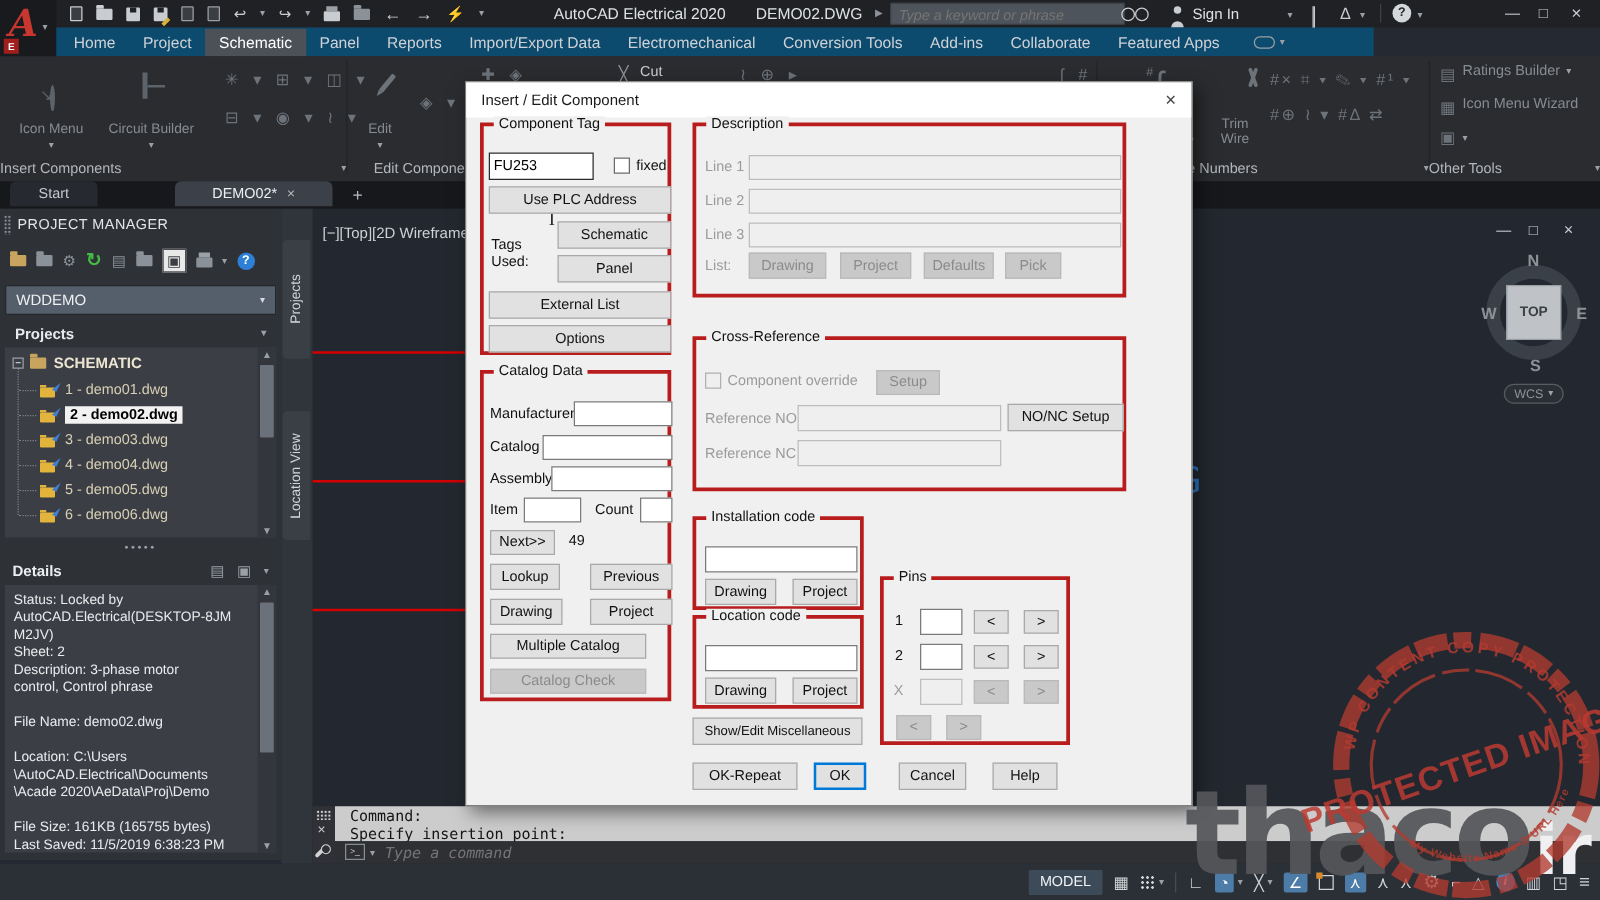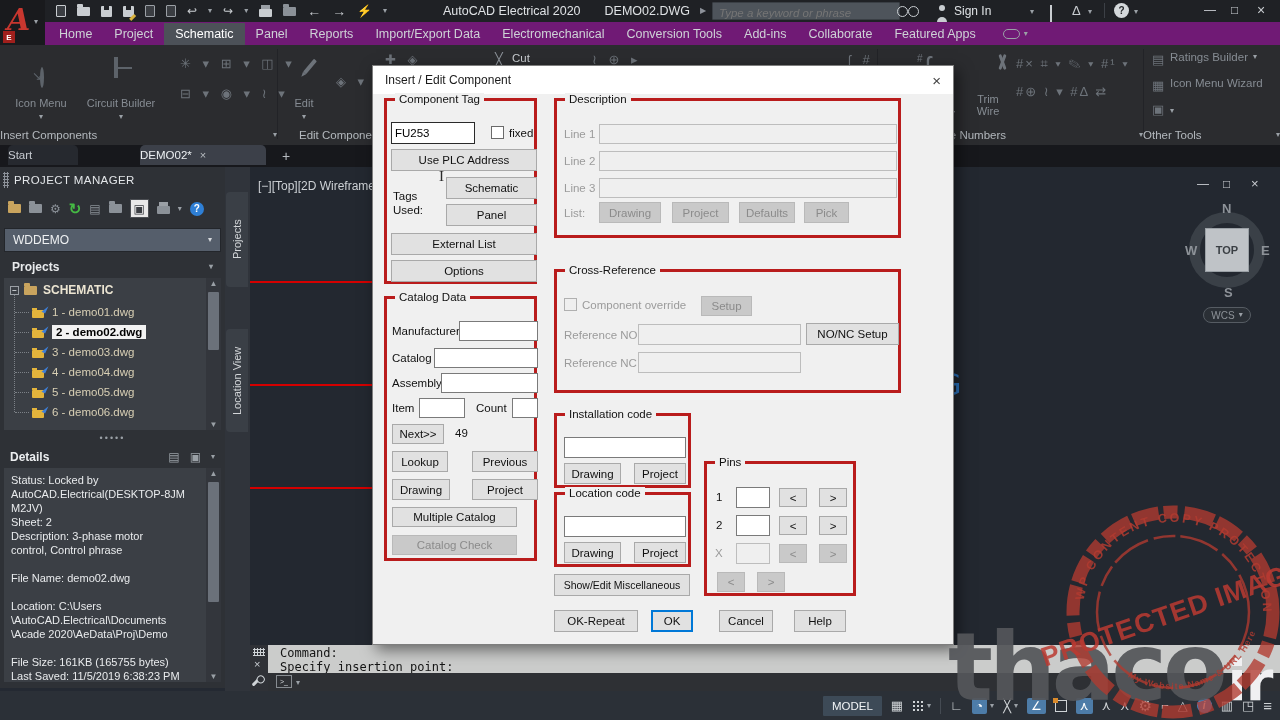--- a/index.html
+++ b/index.html
@@ -2,21 +2,21 @@
 <html><head>
 <meta charset="utf-8">
 <style>
 *{margin:0;padding:0;box-sizing:border-box}
 body{font-family:"Liberation Sans",sans-serif;background:#000}
 #screen{position:relative;width:1280px;height:720px;background:#242932;overflow:hidden;font-family:"Liberation Sans",sans-serif}
 .a{position:absolute}
 .flex{display:flex;align-items:center}
 
 #titlebar{left:0;top:0;width:1280px;height:22px;background:#1f2125}
-#tabrow{left:0;top:22px;width:1280px;height:23px;background:#701a75}
+#tabrow{left:0;top:22px;width:1099px;height:23px;background:#0c4a6e}
 .qat{display:flex;align-items:center;gap:11px}
 .ico{color:#c9cdd1;font-size:12px;line-height:1}
 .caret{color:#9aa0a6;font-size:8px;line-height:1}
 .page-ic{width:10px;height:12px;border:1.2px solid #c9cdd1;border-radius:1px;background:#3a3d42}
 .folder-ic{width:13px;height:9px;background:#c9cdd1;border-radius:1px;position:relative}
 .folder-ic::before{content:"";position:absolute;top:-3px;left:0;width:6px;height:3px;background:inherit;border-radius:1px 1px 0 0}
 .folder-ic.tan{background:#c9a45e}.folder-ic.dim{background:#8b9198}
 .floppy{width:11px;height:11px;background:#c9cdd1;position:relative;border-radius:1px}
 .floppy::before{content:"";position:absolute;top:0;left:3px;width:5px;height:4px;background:#1f2125}
 .floppy.pen::after{content:"";position:absolute;right:-2px;bottom:-2px;width:7px;height:2.5px;background:#d9b23c;transform:rotate(-45deg)}
@@ -45,21 +45,21 @@
 .circ-arrow{width:18px;height:18px;border:2px solid #5d636a;border-radius:50%;position:relative}
 .boxic{width:22px;height:20px;border:2px solid #5d636a;position:relative}
 .boxic::after{content:"";position:absolute;left:2px;top:8px;width:14px;height:2px;background:#5d636a}
 .pencil{display:inline-block;width:4px;height:17px;background:#6d737a;border-radius:1px;transform:rotate(40deg);position:relative}
 .pencil::after{content:"";position:absolute;bottom:-5px;left:0;border-left:2px solid transparent;border-right:2px solid transparent;border-top:5px solid #6d737a}
 .pliers{position:relative;width:16px;height:18px;display:inline-block}
 .pliers::before,.pliers::after{content:"";position:absolute;width:3px;height:16px;background:#6d737a;border-radius:2px;left:7px;top:1px}
 .pliers::before{transform:rotate(20deg)}.pliers::after{transform:rotate(-20deg)}
 
 #filetabs{left:0;top:145px;width:1280px;height:22px;background:#17181c}
-.ftab{position:absolute;top:0;height:20px;border-radius:5px 5px 0 0;display:flex;align-items:center;justify-content:flex-start;font-size:11.5px;gap:8px}
+.ftab{position:absolute;top:0;height:20px;border-radius:5px 5px 0 0;display:flex;align-items:center;justify-content:center;font-size:11.5px;gap:8px}
 
 #palette{left:0;top:167px;width:225px;height:521px;background:#2e3136;color:#dfe2e5}
 .grip-v{width:6px;height:16px;background-image:radial-gradient(#8d929a 1px,transparent 1.2px);background-size:3px 3px}
 .ptool{display:flex;align-items:center;gap:8px}
 .combo{background:#555e6b;border:1px solid #23262b;color:#eef0f2;font-size:12px;display:flex;align-items:center;padding:0 8px}
 .treebg{background:#3b3f45}
 .trow{position:absolute;left:0;height:20px;display:flex;align-items:center;font-size:11.5px;color:#d8cfb4;white-space:nowrap}
 .trow .stub{width:14px;border-top:1px dotted #7c8187;margin-right:3px}
 .dwg{width:15px;height:12px;position:relative;margin-right:5px;flex:none}
 .dwg i{position:absolute;bottom:0;left:0;width:12px;height:8px;background:#e3b43c;border-radius:1px;display:block}
@@ -599,20 +599,21 @@
       <span class="a ico" style="left:4px;top:14px;font-size:11px">×</span>
       <span class="wrench"></span>
     </div>
     <div class="hist">
       <div style="padding:1px 0 0 12px">Command:</div>
       <div style="padding:0 0 0 12px">Specify insertion point:</div>
     </div>
     <div class="inrow">
       <span class="promptbox">&gt;_</span>
       <span class="a caret" style="left:28px;top:6px">▾</span>
+      <input type="text" placeholder="Type a command" style="">
     </div>
   </div>
 
   <div id="statusbar" class="a">
     <div id="sb-right">
       <span id="model-btn">MODEL</span>
       <span class="sic">▦</span>
       <span class="sic">
           <span class="snapdots"></span>
           <span class="caret">▾</span>

